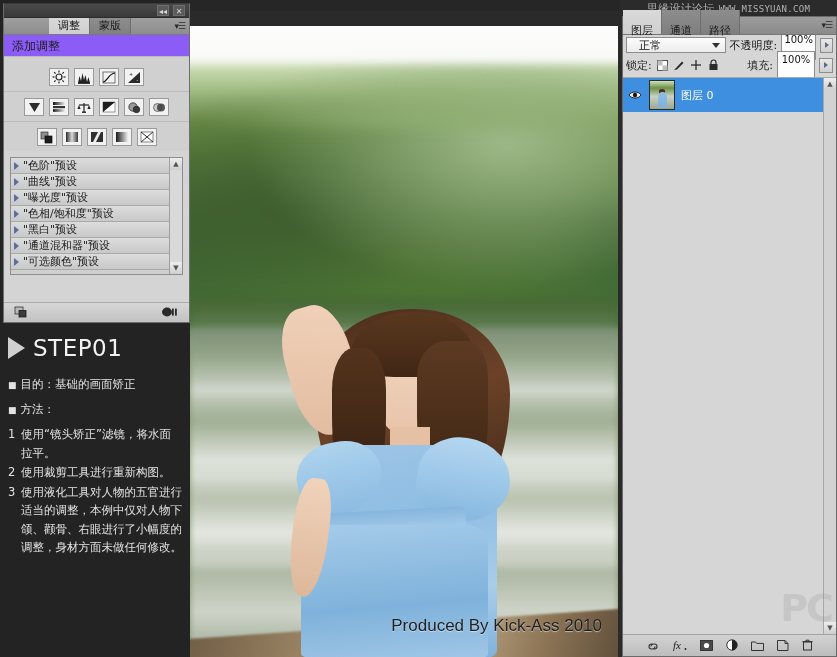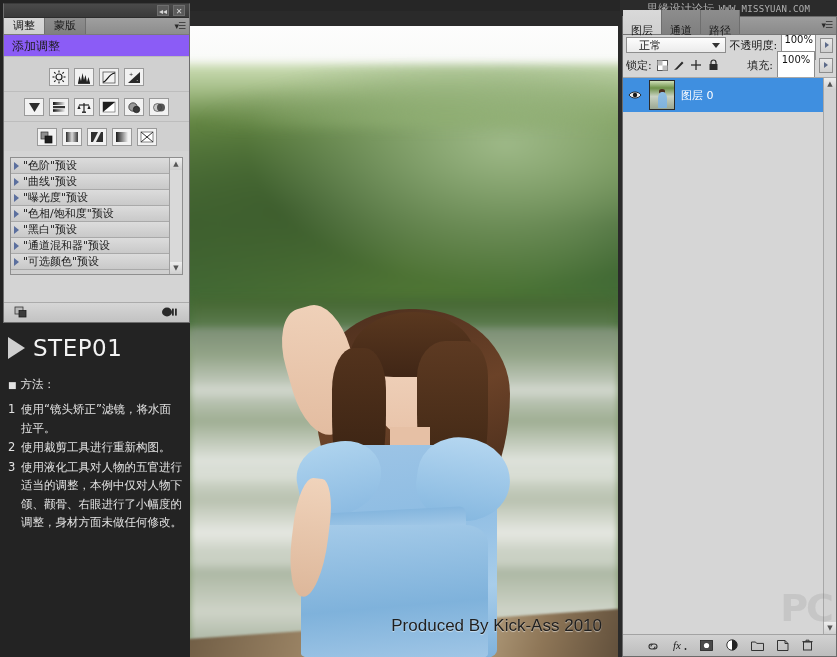--- a/index.html
+++ b/index.html
@@ -32,21 +32,21 @@
     position: absolute; top: 1px; width: 12px; height: 11px;
     font-size: 8px; color: #d8d8d8; text-align: center; line-height: 11px;
     background: #5a5a5a; border: 1px solid #6e6e6e;
   }
   .panel-topbar .ctl.collapse { right: 20px; }
   .panel-topbar .ctl.close { right: 4px; }
 
   .tab-row {
     height: 17px; background: linear-gradient(#9f9f9f,#8d8d8d);
     display: flex; align-items: flex-end;
-    border-bottom: 1px solid #7a7a7a; position: relative;
+    border-bottom: 1px solid #7a7a7a; position: relative; padding-left: 45px;
   }
   .tab {
     height: 16px; line-height: 16px; padding: 0 9px;
     font-size: 11px; color: #1b1b1b;
     background: linear-gradient(#8e8e8e,#808080);
     border-right: 1px solid #6f6f6f;
   }
   .tab.active {
     background: linear-gradient(#d8d8d8,#cfcfcf);
     color: #111;
@@ -582,20 +582,24 @@
               <rect x="14" y="2.6" width="1.8" height="7" fill="#2a2a2a"></rect>
             </svg>
         </span>
       </div>
     </div>
 
     <div class="step-panel">
       <div class="step-head">
         <span class="step-tri"></span>
         <span class="step-title">STEP01</span>
+      </div>
+      <div class="step-line">
+        <span class="sq"></span>
+        <span>目的：基础的画面矫正</span>
       </div>
       <div class="step-line">
         <span class="sq"></span>
         <span>方法：</span>
       </div>
       <div class="steps-ol">
         <div class="step-num-row">
           <span class="step-num">1</span>
           <span class="step-txt">使用“镜头矫正”滤镜，将水面拉平。</span>
         </div>

